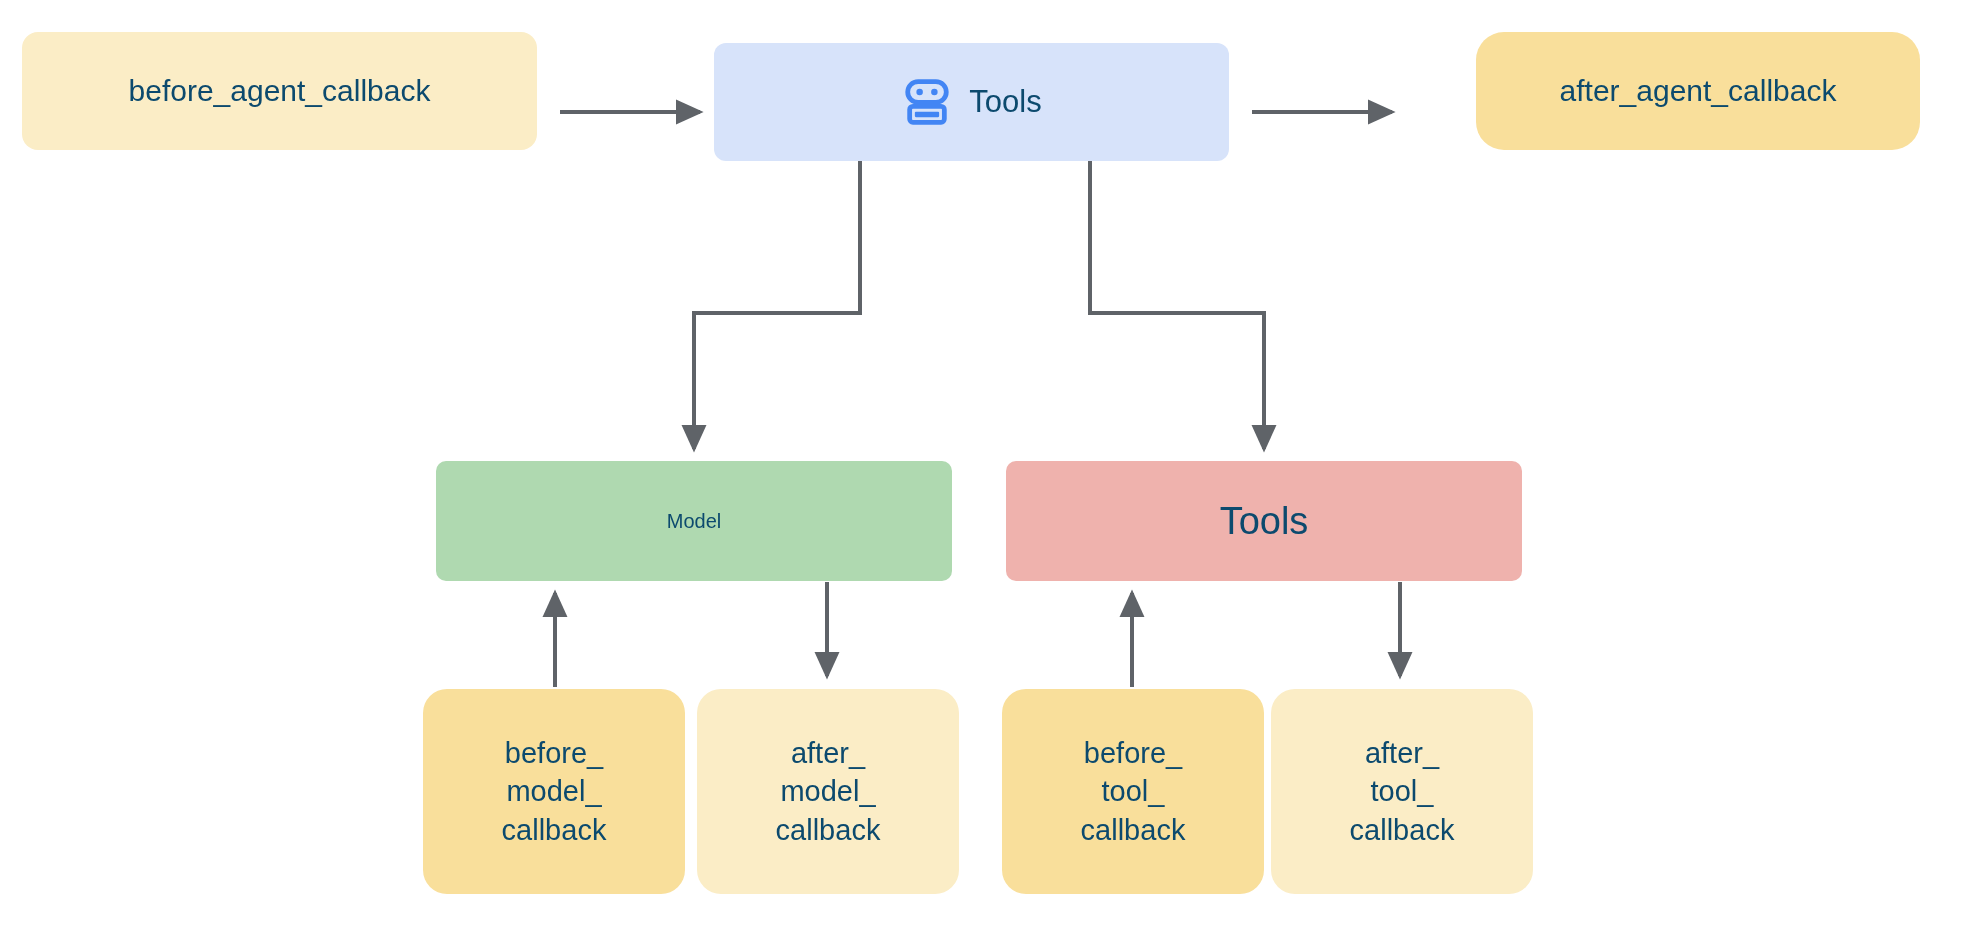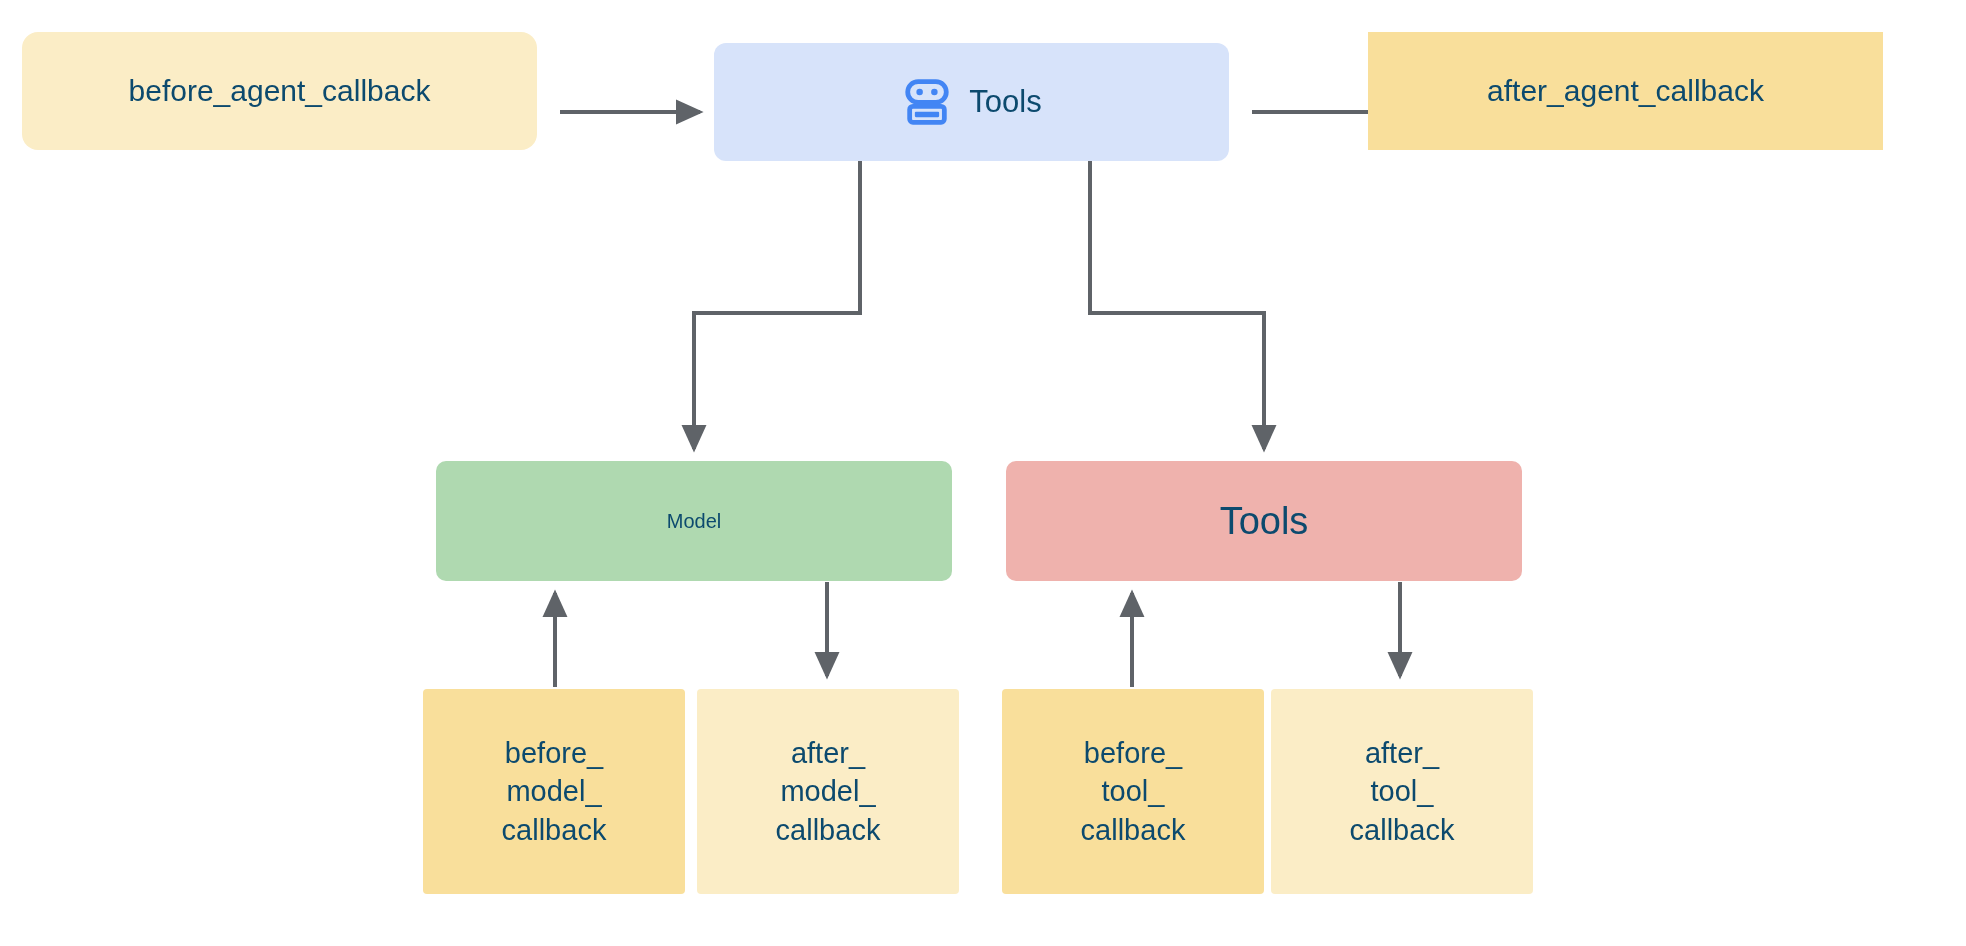--- a/index.html
+++ b/index.html
@@ -51,23 +51,23 @@
     border-radius: 16px;
     font-size: 30px;
   }
   .n-agent {
     left: 714px; top: 43px;
     width: 515px; height: 118px;
     border-radius: 12px;
     font-size: 31px;
   }
   .n-after-agent {
-    left: 1368px; top: 32px;
-    width: 515px; height: 118px;
-    border-radius: 0;
+    left: 1476px; top: 32px;
+    width: 444px; height: 118px;
+    border-radius: 28px;
     font-size: 30px;
   }
   .agent-inner {
     display: flex;
     align-items: center;
     justify-content: center;
     gap: 16px;
   }
   .robot-icon {
     display: block;
@@ -88,21 +88,21 @@
     width: 516px; height: 120px;
     border-radius: 10px;
     font-size: 38px;
   }
 
   
   .n-cb {
     top: 689px;
     width: 262px;
     height: 205px;
-    border-radius: 4px;
+    border-radius: 24px;
     font-size: 29px;
   }
   .n-before-model { left: 423px; }
   .n-after-model  { left: 697px; }
   .n-before-tool  { left: 1002px; }
   .n-after-tool   { left: 1271px; }
 </style>
 </head>
 <body>
 

